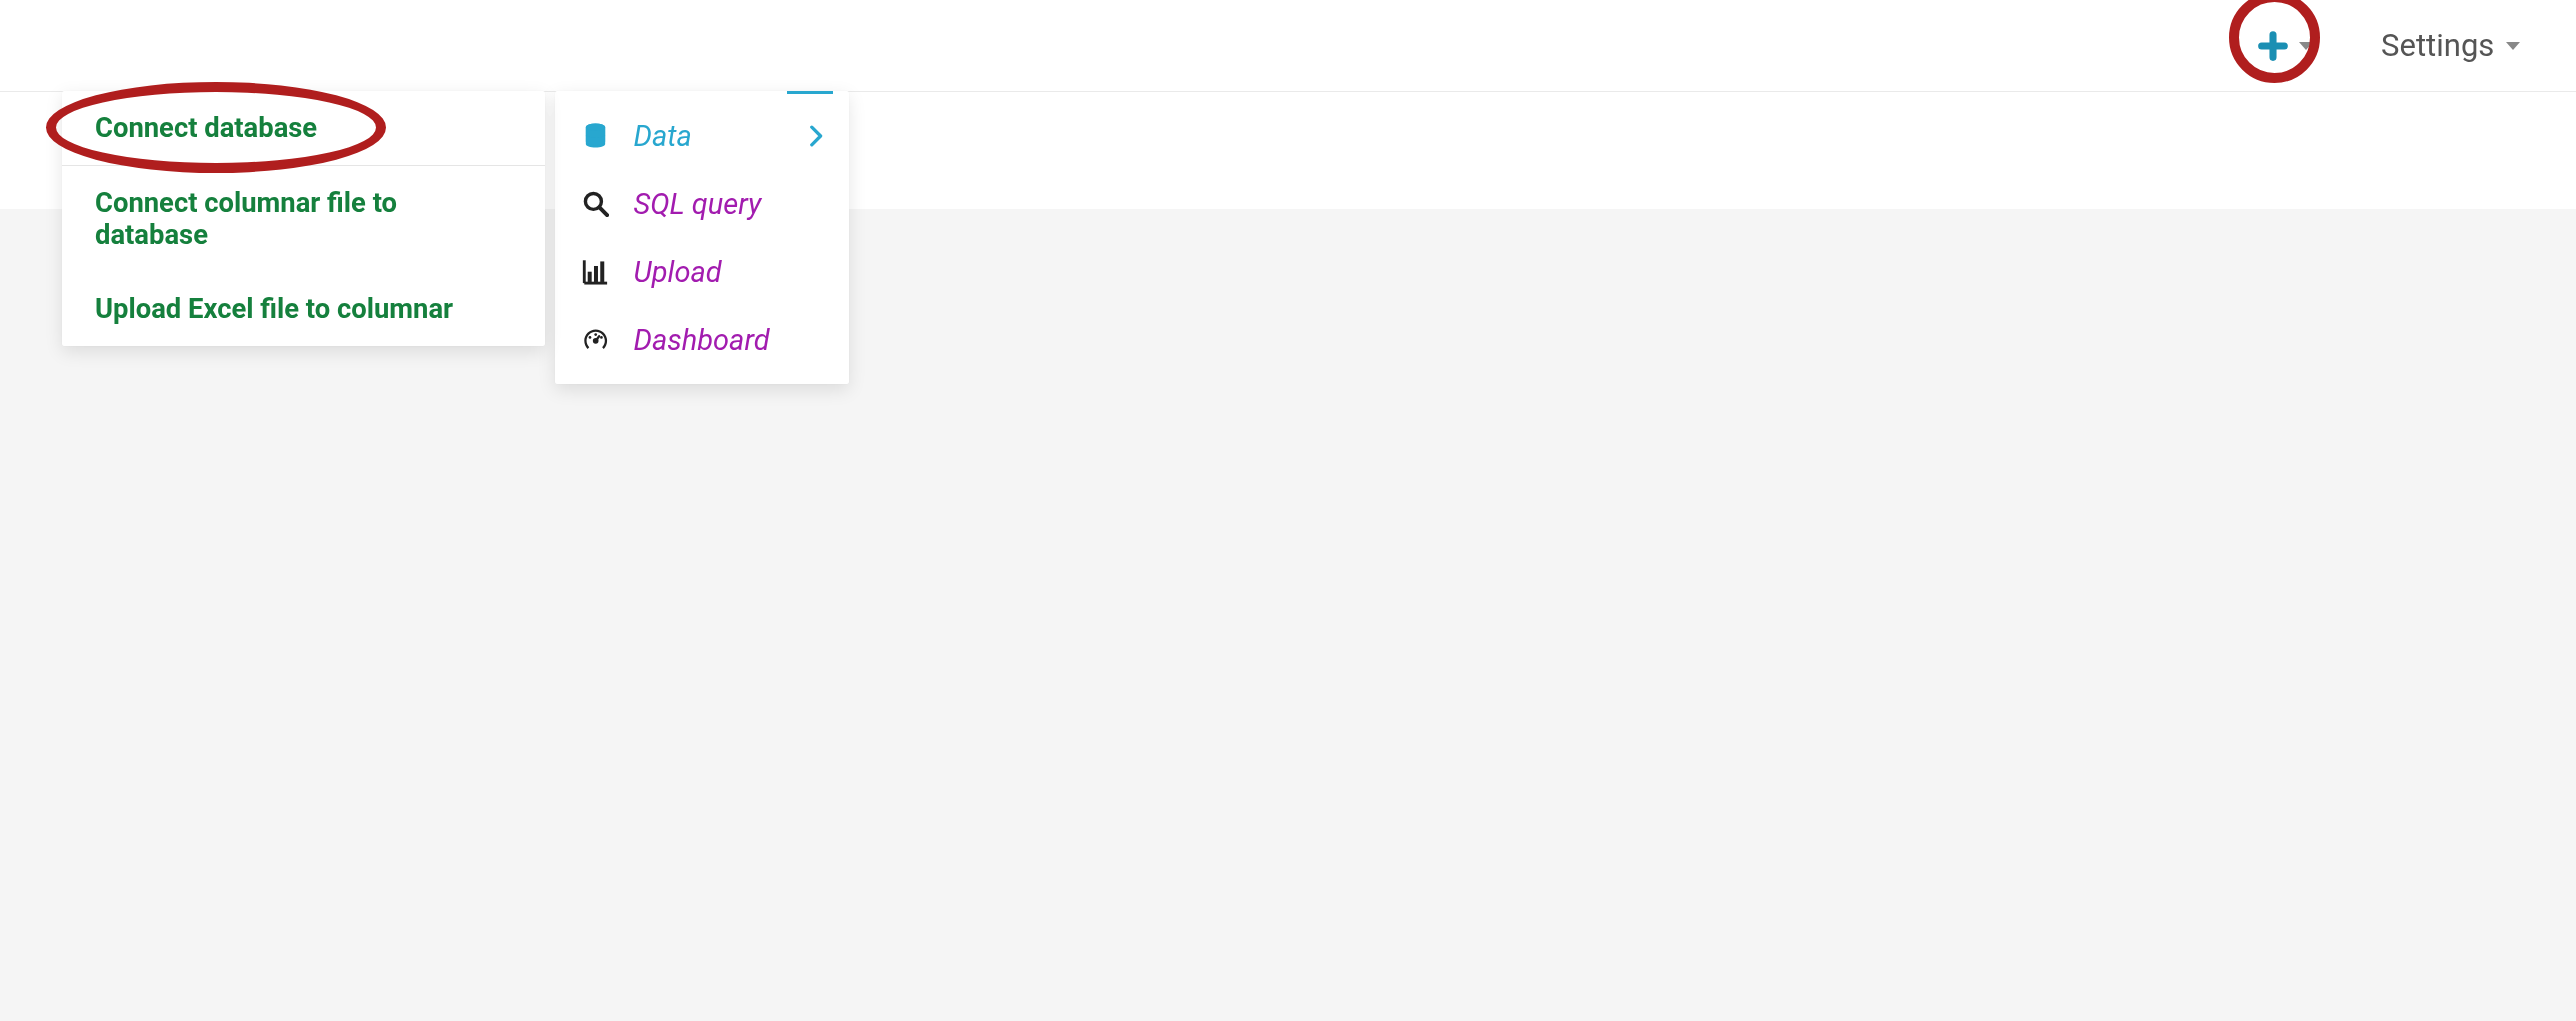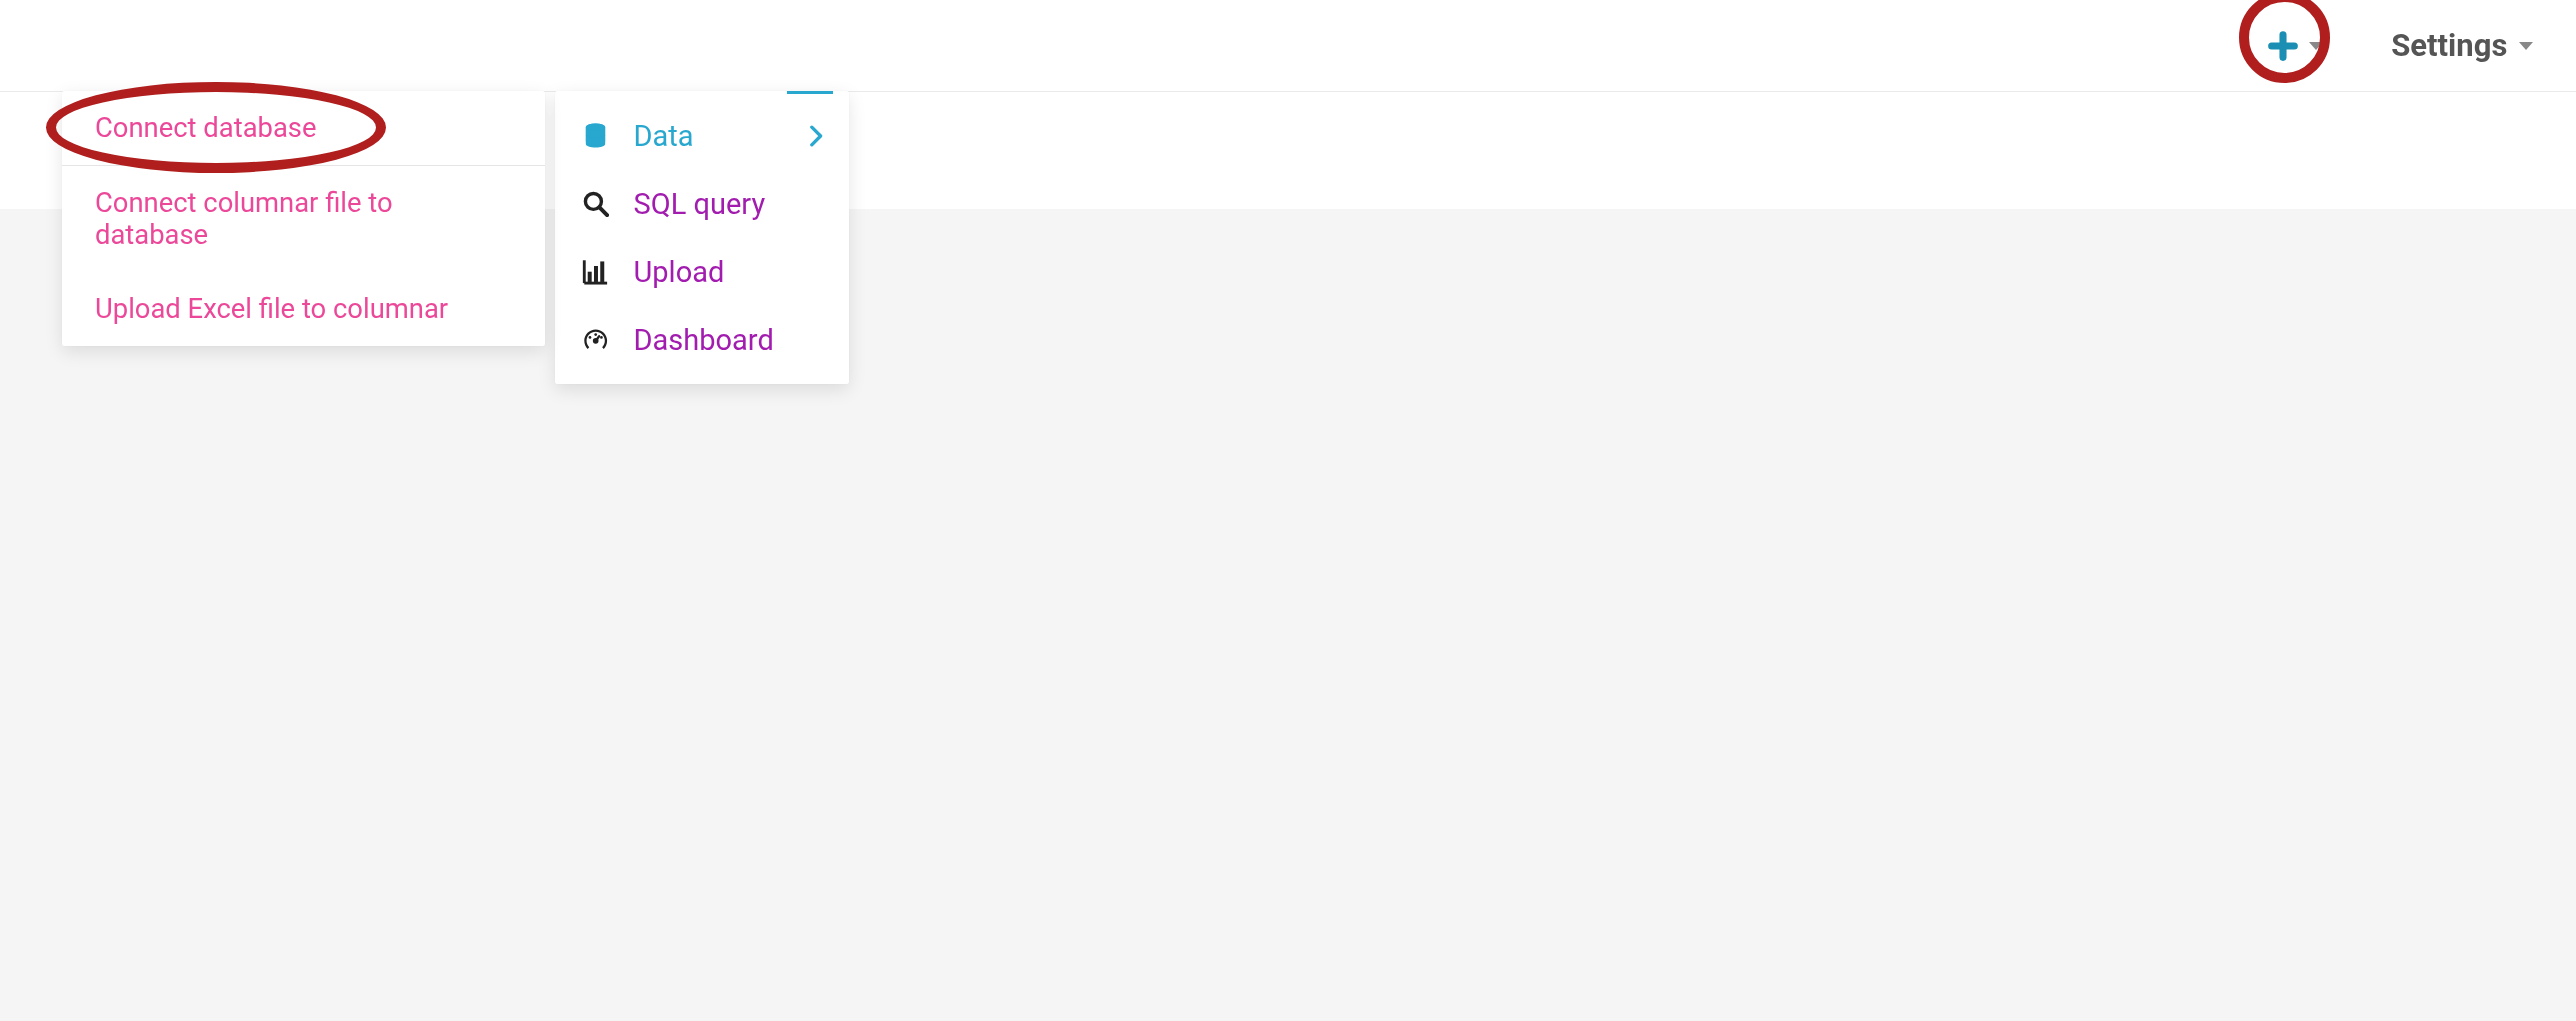--- a/index.html
+++ b/index.html
@@ -14,29 +14,28 @@
       height: 1022px;
       position: relative;
       overflow: hidden;
     }
     
     
     .topbar {
       position: absolute;
       top: 0;
       left: 0;
-      right: 4px;
+      right: 17px;
       height: 91px;
       background: #fff;
       display: flex;
       justify-content: flex-end;
       align-items: center;
       padding-right: 39px;
       gap: 68px;
-      font-weight: bold;
     }
     
     .plus-dropdown {
       display: flex;
       align-items: center;
       gap: 6.5px;
       position: relative;
     }
     
     .plus-circle {
@@ -125,20 +124,21 @@
       color: #a21caf;
       cursor: pointer;
     }
     
     .menu-right .menu-item.active {
       color: #28A7CF;
     }
     
     .menu-right .menu-item .menu-label {
       flex: 1;
+      font-style: italic;
     }
     
     .menu-right .menu-item .chev {
       color: #28A7CF;
       font-size: 26px;
     }
     
     .icon-wrap {
       width: 29px;
       height: 29px;
@@ -154,22 +154,23 @@
       left: 62px;
       width: 483px;
       background: #fff;
       box-shadow: 0 5.2px 18.3px rgba(0,0,0,0.10), 0 0 1.3px rgba(0,0,0,0.06);
       border-radius: 2px;
     }
     
     .menu-left .submenu-item {
       padding: 21px 33px;
       font-size: 27.4px;
-      color: #ec4899;
+      color: #15803d;
       cursor: pointer;
+      font-weight: bold;
     }
     
     .menu-left .submenu-item.first {
       border-bottom: 1.3px solid #e5e5e5;
     }
     
     .highlight-ellipse {
       position: absolute;
       top: 82px;
       left: 46px;

